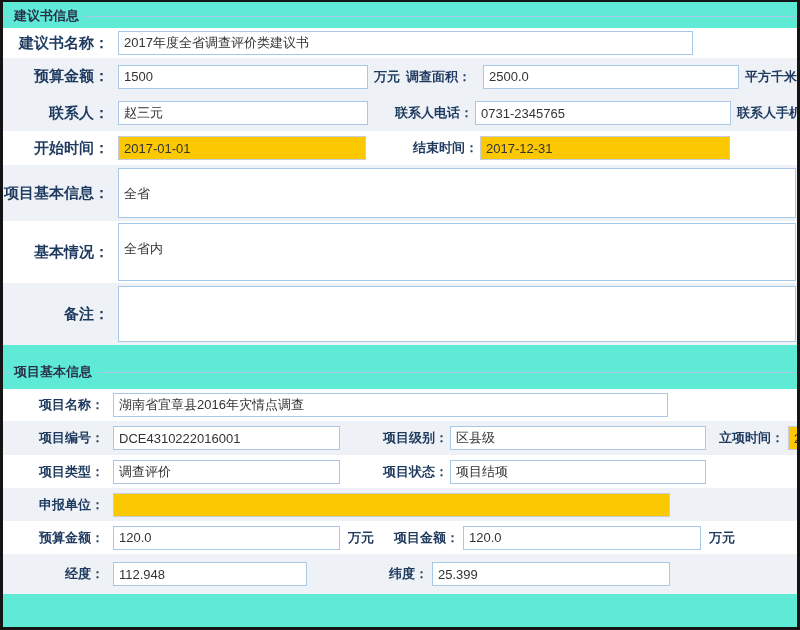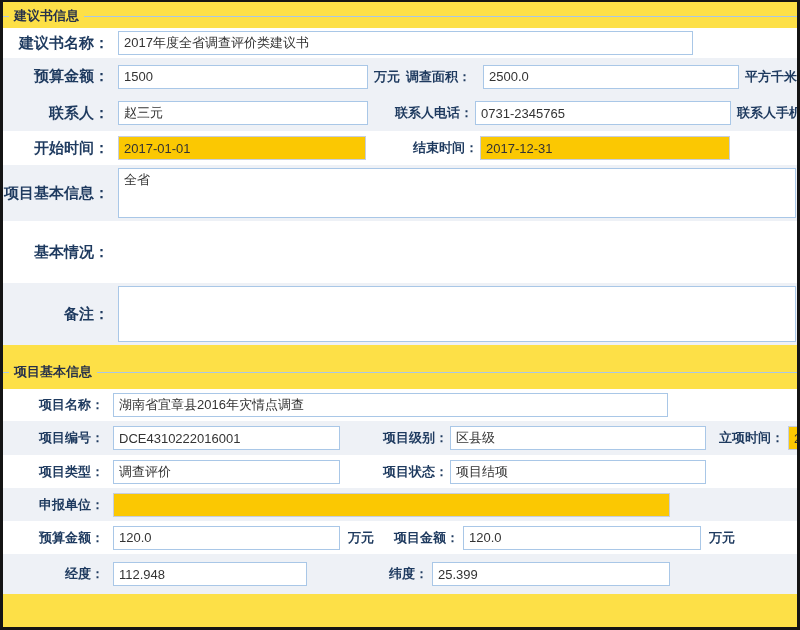--- a/index.html
+++ b/index.html
@@ -1,18 +1,18 @@
 <!DOCTYPE html>
 <html><head>
 <meta charset="utf-8">
 <style>
   * { margin:0; padding:0; box-sizing:border-box; }
   body { background:#fff; font-family:"Liberation Sans","DejaVu Sans",sans-serif; }
   .screen {
-    width:800px; height:630px; background:#fde047; overflow:hidden; position:relative;
+    width:800px; height:630px; background:#5eead4; overflow:hidden; position:relative;
     border:3px solid #141414; border-top-width:2px;
   }
   .legend-row { display:flex; align-items:center; height:16px; margin-top:6px; }
   .legend-row.second { margin-top:18px; height:18px; }
   .legend-dash { width:6px; border-top:1px solid #a9c7e7; flex:none; }
   .legend-text { font-size:13px; font-weight:bold; color:#28324a; padding:0 5px; flex:none; }
   .legend-line { flex:1; border-top:1px solid #a9c7e7; }
   .rows { margin-top:4px; }
   .rows.second { margin-top:8px; }
   .row { display:flex; align-items:center; white-space:nowrap; overflow:hidden; background:#fff; }
@@ -20,21 +20,21 @@
   .lbl { width:110px; flex:none; text-align:right; font-size:15px; font-weight:bold; color:#1e3a5f; padding-right:4px; }
   .lbl2 { width:105px; flex:none; text-align:right; font-size:13px; font-weight:bold; color:#1e3a5f; padding-right:4px; }
   .mid { flex:none; text-align:right; font-size:13px; font-weight:bold; color:#1e3a5f; }
   .unit { flex:none; font-size:13px; font-weight:bold; color:#1e3a5f; margin-left:6px; }
   .inp {
     height:24px; border:1px solid #a9c7e7; background:#fff; font-size:13px; color:#333;
     padding:0 5px; flex:none; margin-left:5px; font-family:inherit; outline:none;
   }
   .inp.yellow { background:#fbc802; border-color:#c6cede; }
   .ta {
-    border:1px solid #a9c7e7; background:#fff; font-size:13px; color:#333; padding:2px 5px;
+    border:1px solid #a9c7e7; background:#fff; font-size:13px; color:#333; padding:16px 5px;
     resize:none; flex:none; margin-left:5px; font-family:inherit; outline:none; overflow:hidden;
   }
   
   .s1r1{height:30px}.s1r2{height:37px}.s1r3{height:37px}.s1r4{height:36px}
   .s1r5{height:34px}.s1r6{height:56px}.s1r7{height:62px}.s1r8{height:62px}
   
   .s2r1{height:32px}.s2r2{height:34px}.s2r3{height:33px}.s2r4{height:33px}
   .s2r5{height:33px}.s2r6{height:40px}
 </style>
 </head>
@@ -80,20 +80,21 @@
       <input class="inp yellow" style="width: 250px; margin-left: 2px;" value="2017-12-31">
     </div>
 
     <div class="row s1r6 alt">
       <span class="lbl">项目基本信息：</span>
       <textarea class="ta" style="width: 678px; height: 50px;">全省</textarea>
     </div>
 
     <div class="row s1r7">
       <span class="lbl">基本情况：</span>
+      <textarea class="ta" style="width: 678px; height: 58px;">全省内</textarea>
     </div>
 
     <div class="row s1r8 alt">
       <span class="lbl">备注：</span>
       <textarea class="ta" style="width: 678px; height: 56px;"></textarea>
     </div>
 
   </div>
 
   <div class="legend-row second">

